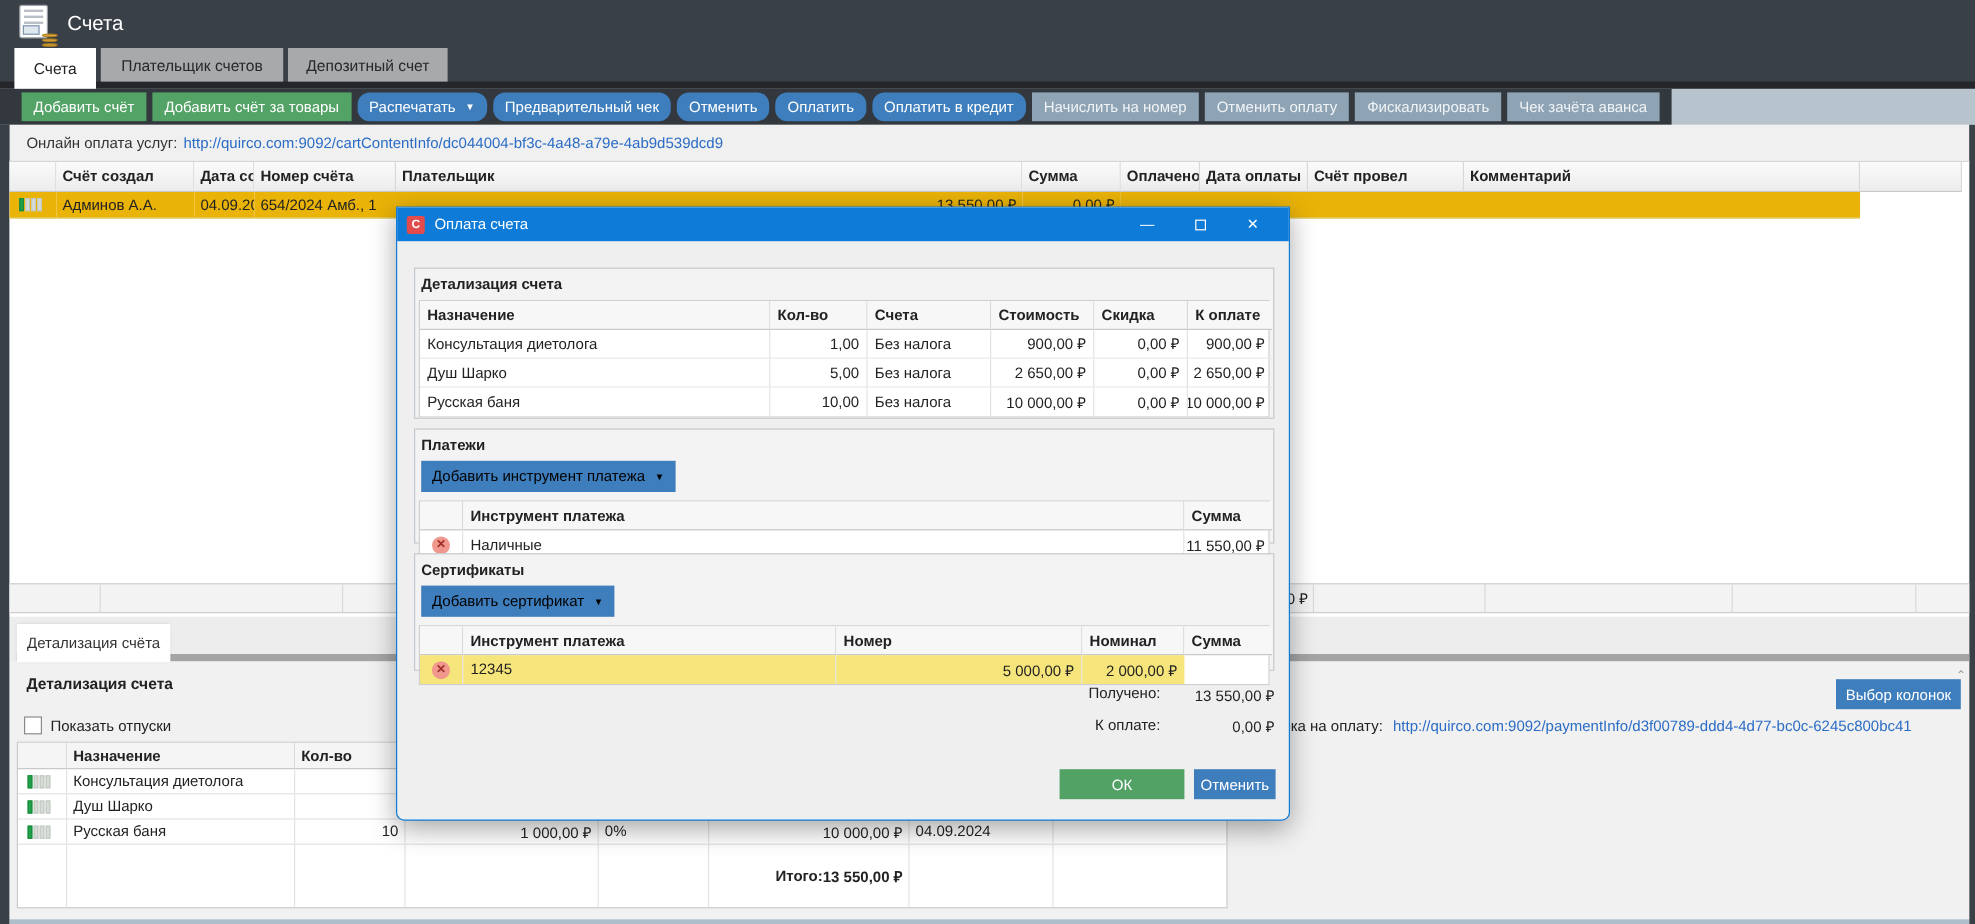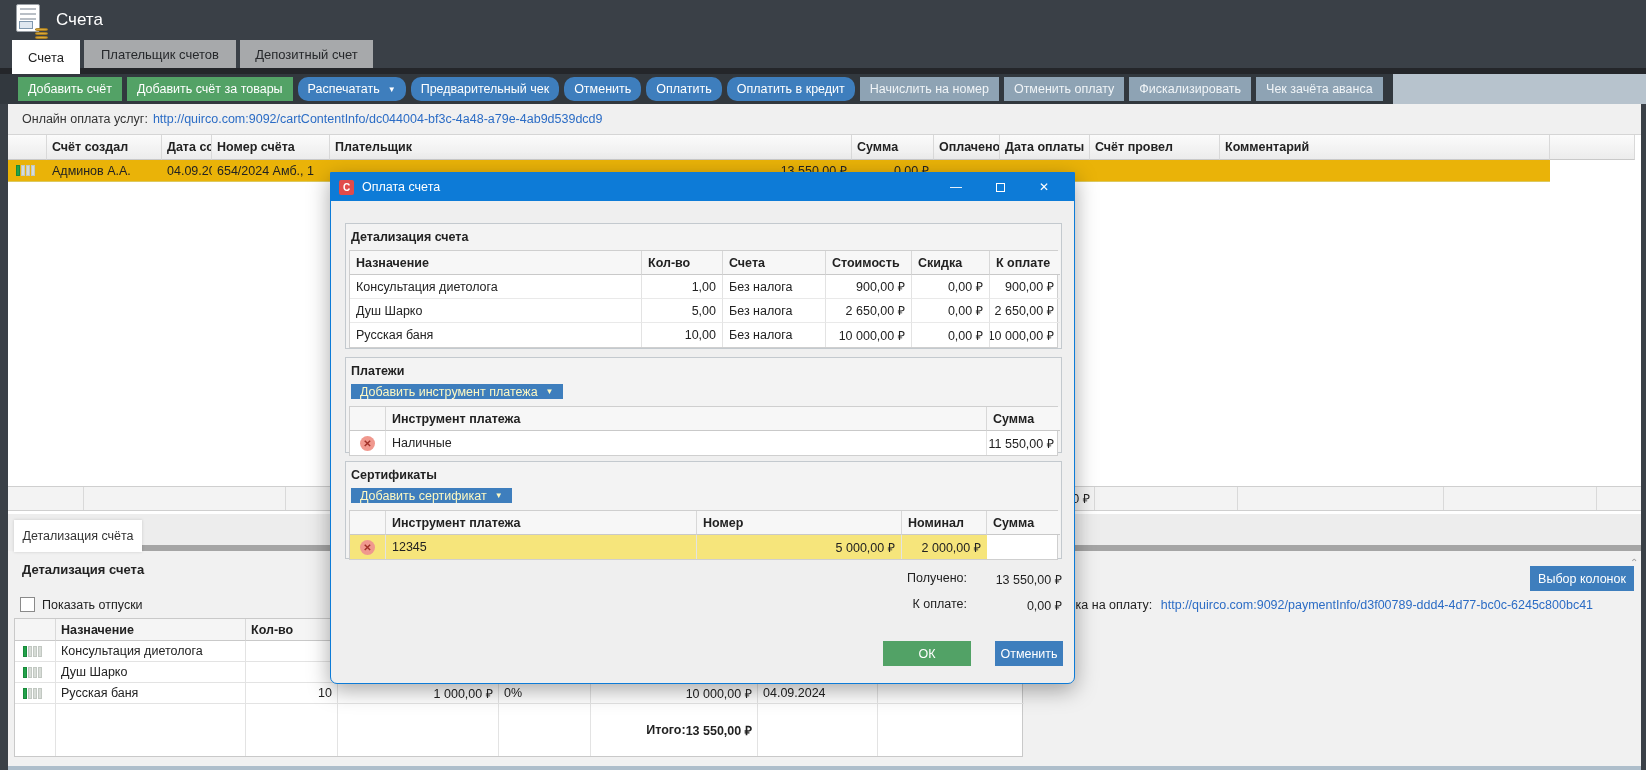--- a/index.html
+++ b/index.html
@@ -78,35 +78,35 @@
   .dialog { left:330px; top:172px; width:745px; height:512px; background:#efefef; border:1px solid #0d7bd7; border-radius:0 0 7px 7px; box-shadow:0 6px 22px rgba(0,0,0,.35); z-index:50; }
   .dlg-titlebar { position:absolute; left:0; top:0; width:743px; height:28px; background:#0d7bd7; display:flex; align-items:center; }
   .dlg-icon { width:15px; height:15px; background:#e14b4b; border-radius:2px; margin-left:8px; color:#fff; font-size:10px; font-weight:bold; display:flex; align-items:center; justify-content:center; }
   .dlg-title { color:#fff; margin-left:8px; font-size:12.5px; }
   .dlg-controls { position:absolute; right:8px; top:0; height:28px; display:flex; }
   .dlg-ctl { width:44px; height:28px; color:#fff; display:flex; align-items:center; justify-content:center; font-size:12px; cursor:pointer; }
   .dlg-ctl .sq { width:9px; height:9px; border:1px solid #fff; display:block; }
 
   .group { position:absolute; left:14px; width:717px; background:#f3f3f3; border:1px solid #c3c9ce; }
   .group .glabel { font-weight:bold; margin:6px 0 6px 5px; font-size:12.5px; }
-  .dlg-add-btn { height:15px; background:#3e7ebd; color:#fef9c3; display:inline-flex; align-items:center; padding:0 9px; margin:0 0 7px 5px; cursor:pointer; }
+  .dlg-add-btn { height:26px; background:#3e7ebd; color:#000000; display:inline-flex; align-items:center; padding:0 9px; margin:0 0 7px 5px; cursor:pointer; }
   .dtable { margin:0 3px 6px 3px; background:#fff; border:1px solid #cfcfcf; }
   .grid-d1 { display:grid; grid-template-columns:292px 81px 103px 86px 78px 70px; }
   .grid-d2 { display:grid; grid-template-columns:36px 601px 73px; }
   .grid-d3 { display:grid; grid-template-columns:36px 311px 205px 85px 73px; }
   .qh { height:24px; background:#f7f7f7; font-weight:bold; border-right:1px solid #d8d8d8; border-bottom:1px solid #c9c9c9; display:flex; align-items:center; padding:0 6px; white-space:nowrap; overflow:hidden; }
   .qc { height:24px; border-right:1px solid #e3e3e3; border-bottom:1px solid #e9e9e9; display:flex; align-items:center; padding:0 6px; white-space:nowrap; overflow:hidden; }
   .yellow .qc { background:#f6e57b; }
   .delico { width:15px; height:15px; border-radius:50%; background:#f0988e; color:#a03028; font-size:10px; font-weight:bold; display:flex; align-items:center; justify-content:center; margin:0 auto; cursor:pointer; }
 
   .dlg-total-line { position:absolute; width:717px; left:14px; display:flex; justify-content:flex-end; }
   .dlg-total-line .tl { width:75px; text-align:right; }
   .dlg-total-line .tv { width:95px; text-align:right; }
   .dlg-btn { position:absolute; height:25px; color:#fff; display:flex; align-items:center; justify-content:center; cursor:pointer; }
-  .dlg-ok { left:552px; top:468px; width:88px; background:#52a266; }
+  .dlg-ok { left:552px; top:468px; width:104px; background:#52a266; }
   .dlg-cancel { left:664px; top:468px; width:68px; background:#3e7ebd; }
 </style>
 </head>
 <body>
 
 <div id="app">
 
   <div class="abs titlebar">
     <div class="app-icon">
       <span class="page">

